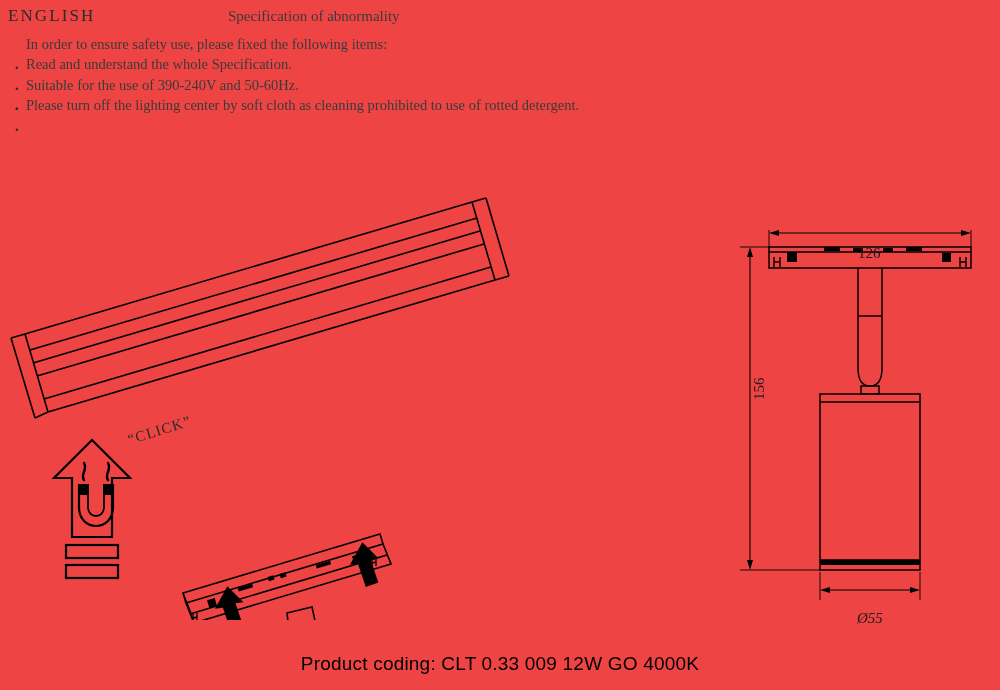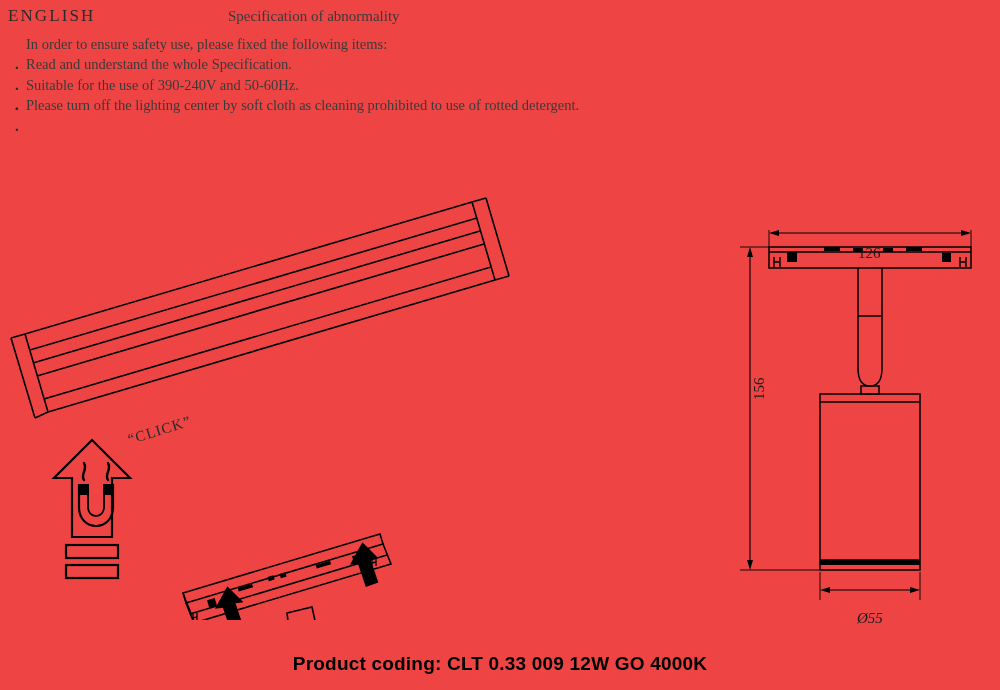--- a/index.html
+++ b/index.html
@@ -123,21 +123,21 @@
     position: absolute;
     left: 0;
     top: 653px;
     width: 1000px;
     text-align: center;
   }
   #product-coding {
     display: inline-block;
     font-family: "Liberation Sans", sans-serif;
     font-size: 19px;
-    font-weight: 700;
+    font-weight: 400;
     color: #000000;
     letter-spacing: 0.2px;
     white-space: nowrap;
   }
 </style>
 </head>
 <body>
 
 <div id="page">
 

